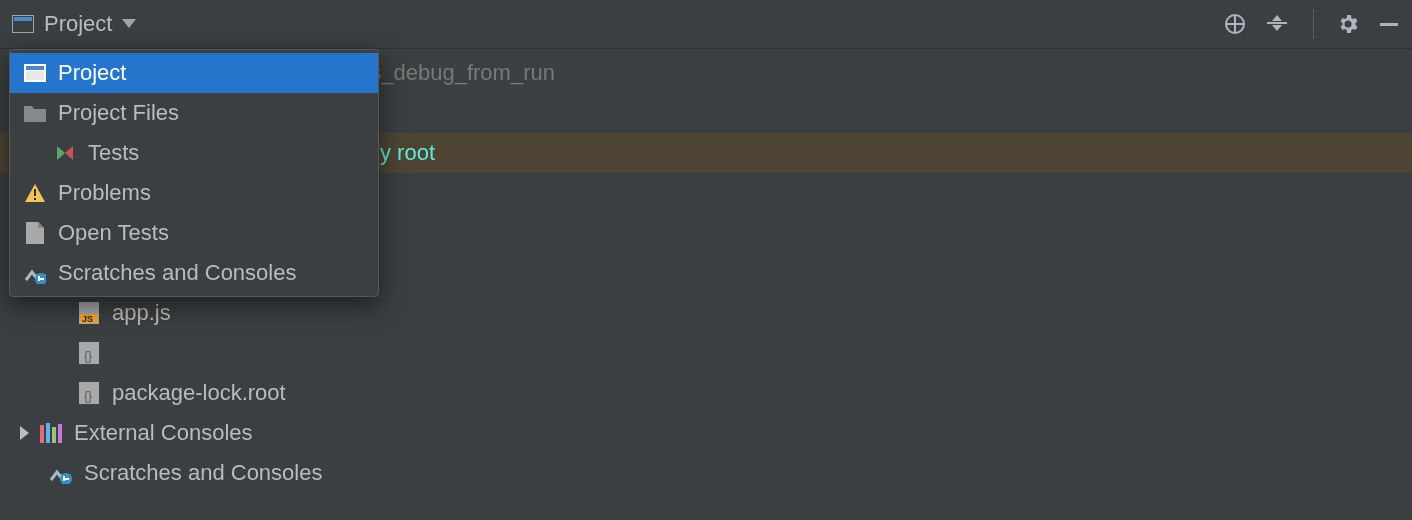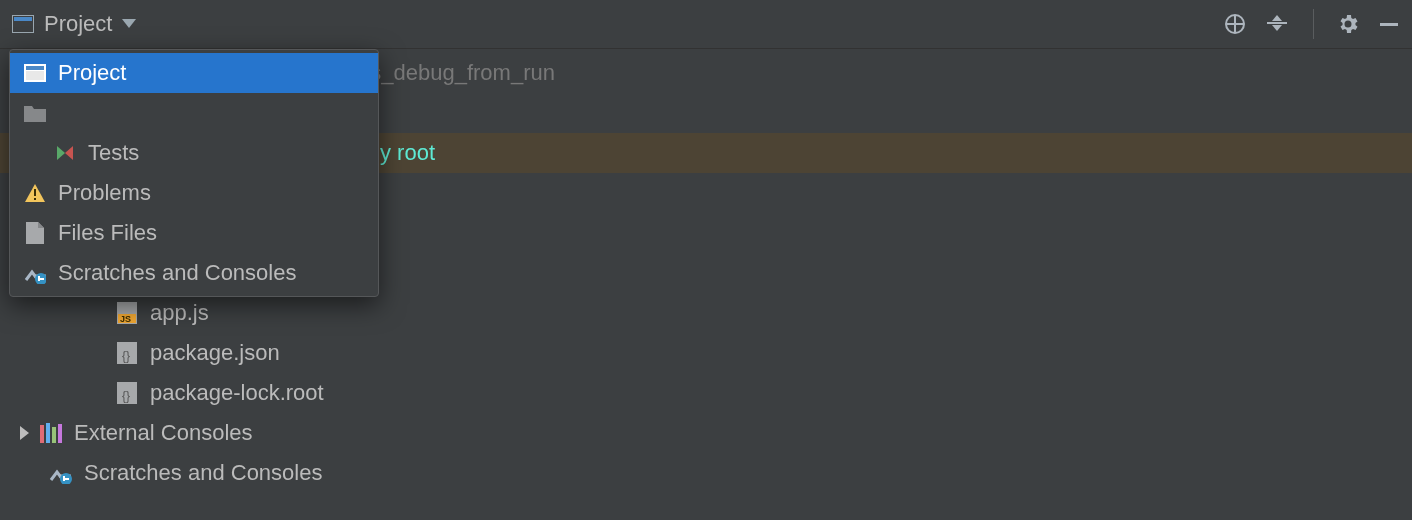--- a/index.html
+++ b/index.html
@@ -7,21 +7,21 @@
   .toolbar .left{display:flex;align-items:center;gap:10px;}
   .toolbar .grow{flex:1;}
   .toolbar .right{display:flex;align-items:center;gap:18px;}
   .tb-btn{display:flex;align-items:center;}
   .tb-sep{width:1px;height:30px;background:#5a5d5f;margin:0 4px 0 6px;}
   .tree{position:relative;padding-top:4px;}
   .row{display:flex;align-items:center;height:40px;line-height:40px;white-space:nowrap;}
   .row .chev{width:22px;display:flex;justify-content:center;}
   .row .icon{width:26px;display:flex;justify-content:center;align-items:center;margin-right:10px;}
   .row.indent0{padding-left:14px;}
-  .row.indent1{padding-left:114px;}
+  .row.indent1{padding-left:76px;}
   .row.indent2{padding-left:48px;}
   .muted{color:#787878;margin-left:14px;}
   .hl{background:#4d4434;}
   
   .dropdown{position:absolute;top:49px;left:9px;width:368px;background:#3c3f41;border:1px solid #555759;border-radius:4px;box-shadow:0 8px 26px rgba(0,0,0,.55);z-index:20;padding:3px 0;}
   .dd-item{display:flex;align-items:center;height:40px;padding:0 14px;gap:12px;}
   .dd-item.selected{background:#2675cd;color:#fff;}
   .dd-item .icon{width:22px;display:flex;justify-content:center;}
   .dd-item.indent{padding-left:44px;}
   svg{display:block;}
@@ -115,21 +115,20 @@
     <span>app.js</span>
   </div>
 
   <div class="row indent1">
     <span class="icon">
       <svg width="20" height="22">
           <rect width="20" height="22" fill="#a7a9ab"></rect>
           <text x="5" y="18" font-size="12" fill="#555">{}</text>
         </svg>
     </span>
-    <span>package.json</span>
   </div>
 
   <div class="row indent1">
     <span class="icon">
       <svg width="20" height="22">
           <rect width="20" height="22" fill="#a7a9ab"></rect>
           <text x="5" y="18" font-size="12" fill="#555">{}</text>
         </svg>
     </span>
     <span>package-lock.root</span>
@@ -178,20 +177,21 @@
     </span>
     <span>Project</span>
   </div>
 
   <div class="dd-item">
     <span class="icon">
       <svg width="22" height="18">
           <path d="M0 2h8l2 3h12v13H0z" fill="#86888a"></path>
         </svg>
     </span>
+    <span>Project Files</span>
   </div>
 
   <div class="dd-item indent">
     <span class="icon">
       <svg width="20" height="20">
           <polygon points="2,3 2,17 10,10" fill="#59a869"></polygon>
           <polygon points="18,3 18,17 10,10" fill="#c75450"></polygon>
         </svg>
     </span>
     <span>Tests</span>
@@ -208,21 +208,21 @@
     <span>Problems</span>
   </div>
 
   <div class="dd-item">
     <span class="icon">
       <svg width="18" height="22">
           <polygon points="0,0 12,0 18,6 18,22 0,22" fill="#a7a9ab"></polygon>
           <polygon points="12,0 12,6 18,6" fill="#86888a"></polygon>
         </svg>
     </span>
-    <span>Files Files</span>
+    <span>Open Tests</span>
   </div>
 
   <div class="dd-item">
     <span class="icon">
       <svg width="24" height="22">
           <polyline points="2,18 8,10 14,18" fill="none" stroke="#a9b7c6" stroke-width="3"></polyline>
           <line x1="10" y1="14" x2="22" y2="14" stroke="#a9b7c6" stroke-width="3"></line>
           <circle cx="17" cy="17" r="6" fill="#3592c4"></circle>
           <rect x="14" y="14" width="2" height="5" fill="#fff"></rect>
           <rect x="16" y="16" width="4" height="2" fill="#fff"></rect>

